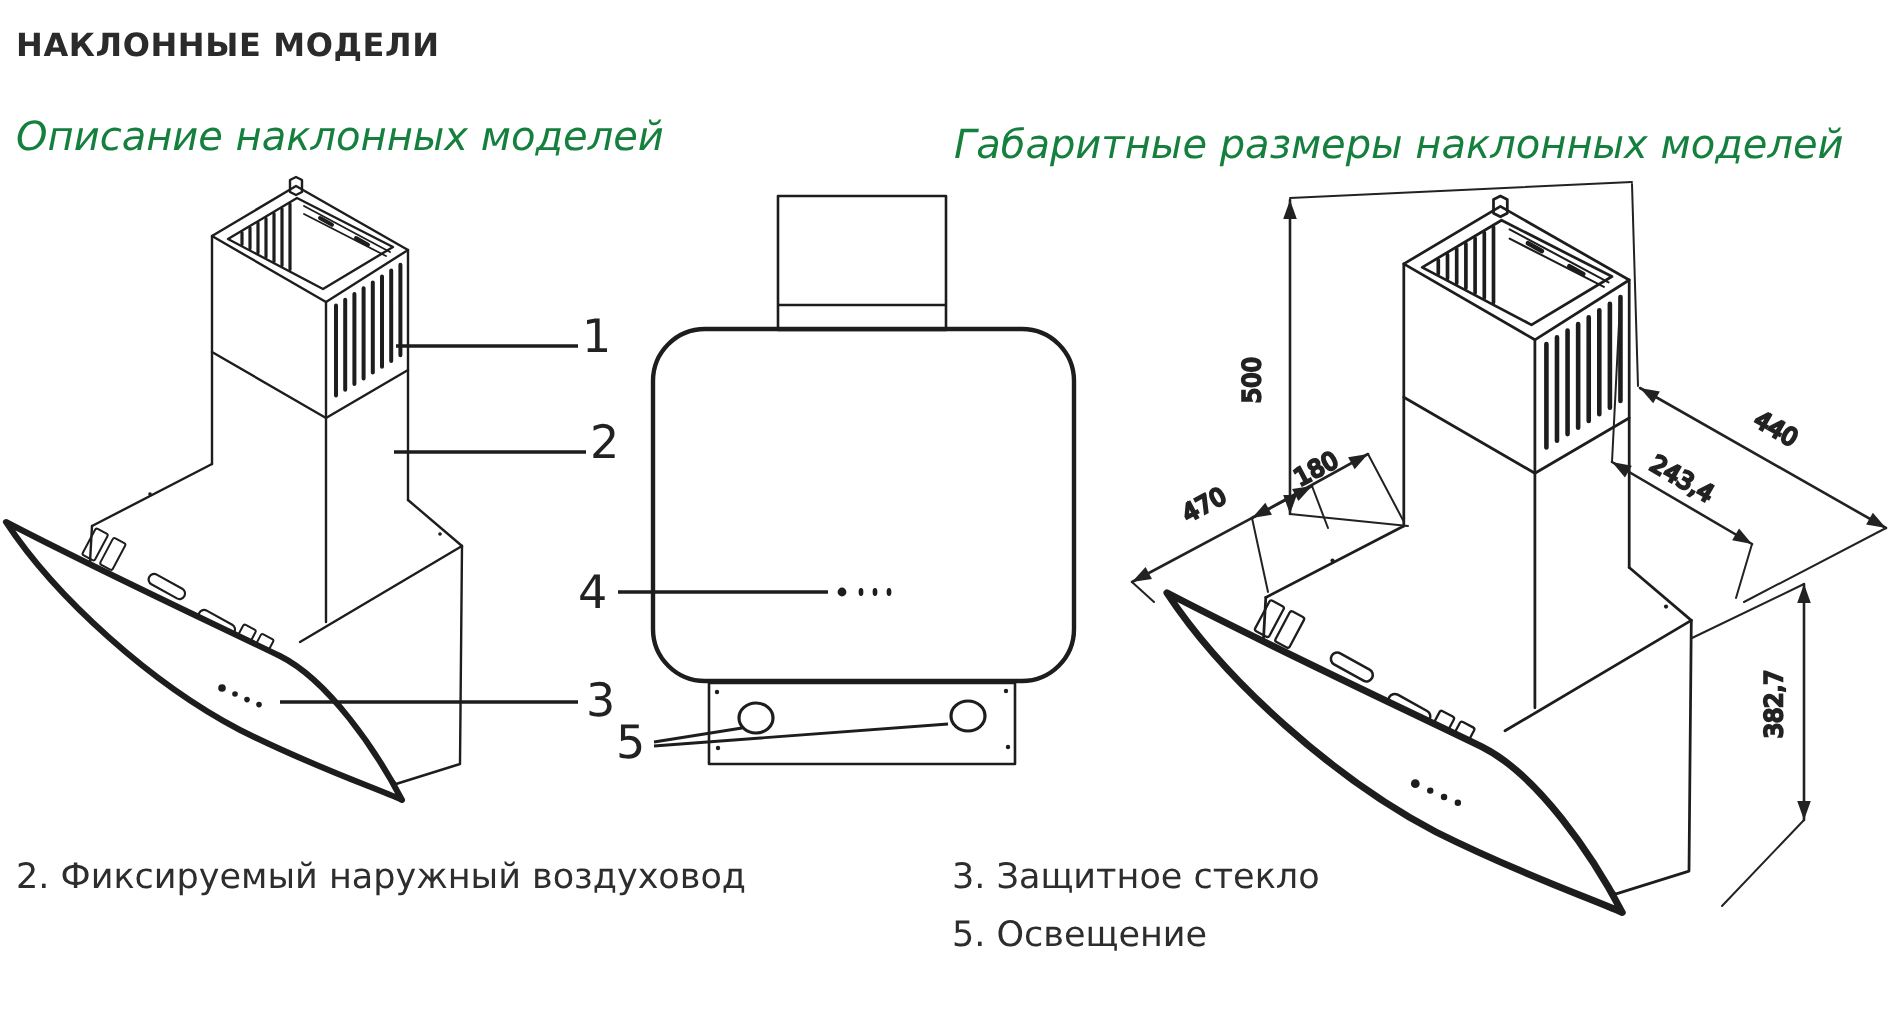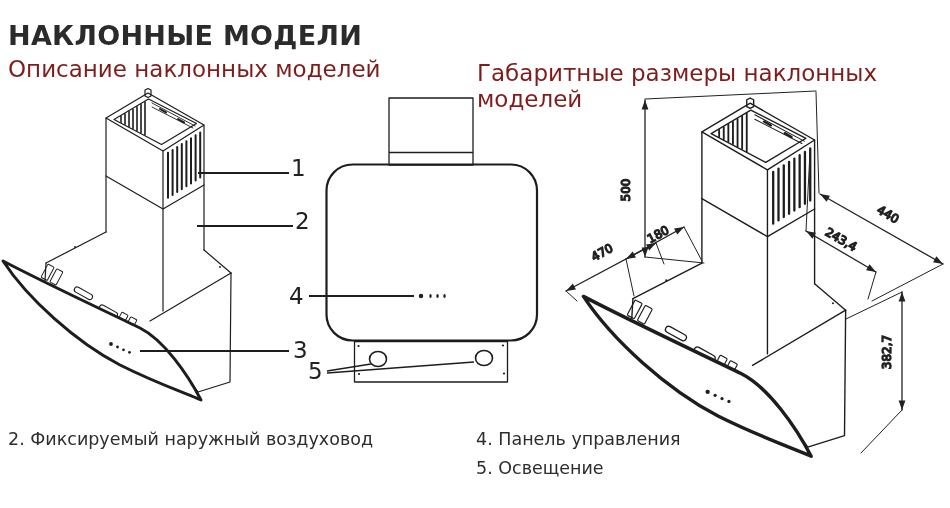--- a/index.html
+++ b/index.html
@@ -4,23 +4,23 @@
 <style>
   html,body{margin:0;padding:0;}
   body{
     width:950px;height:508px;position:relative;overflow:hidden;
     background:#ffffff;
     font-family:"DejaVu Sans","Liberation Sans",sans-serif;
     color:#2b2b2b;
   }
   .abs{position:absolute;}
   .page-title{
-    left:8px;top:2px;font-size:27px;font-weight:600;letter-spacing:.3px;color:#2b2b2b;
+    left:8px;top:2px;font-size:16px;font-weight:600;letter-spacing:.3px;color:#2b2b2b;
   }
-  .subtitle{font-size:23px;font-weight:500;color:#7f1d1d;}
+  .subtitle{font-size:20px;font-weight:500;color:#15803d;font-style:italic;}
   .subtitle-left{left:8px;top:56px;}
   .subtitle-right{left:477px;top:60px;}
   .legend{font-size:17.5px;line-height:29px;color:#2d2d2d;}
   .legend-left{left:8px;top:425px;width:412px;}
   .legend-right{left:476px;top:425px;width:300px;}
   svg{position:absolute;left:0;top:0;}
   svg text{font-family:"DejaVu Sans","Liberation Sans",sans-serif;}
   .callout-num{font-size:23px;fill:#222;}
   .dim-label{font-size:12px;fill:#222;text-anchor:middle;}
 </style>
@@ -169,15 +169,15 @@
 
 <h1 class="abs page-title">НАКЛОННЫЕ МОДЕЛИ</h1>
 <div class="abs subtitle subtitle-left">Описание наклонных моделей</div>
 <div class="abs subtitle subtitle-right">Габаритные размеры наклонных моделей</div>
 
 <div class="abs legend legend-left">
   <div class="legend-item">2. Фиксируемый наружный воздуховод</div>
 </div>
 
 <div class="abs legend legend-right">
-  <div class="legend-item">4. Панель управления</div>
+  <div class="legend-item">3. Защитное стекло</div>
   <div class="legend-item">5. Освещение</div>
 </div>
 
 </body></html>

